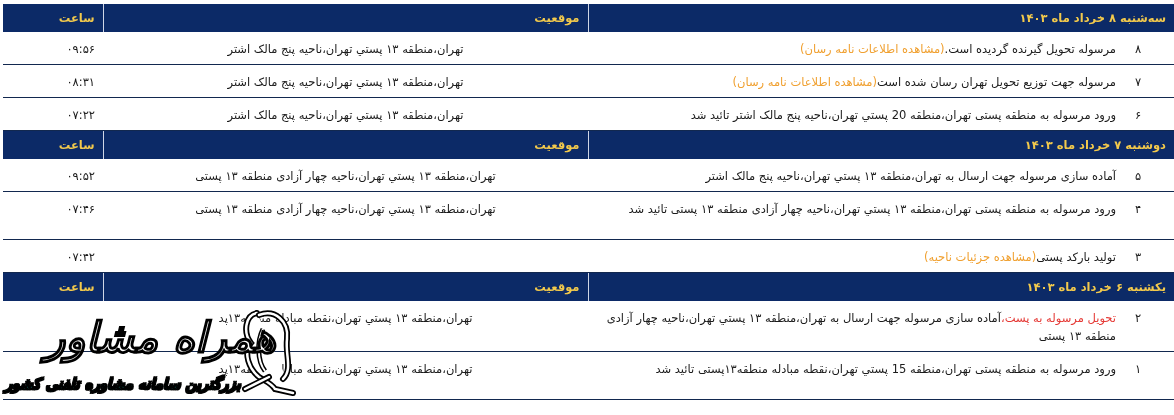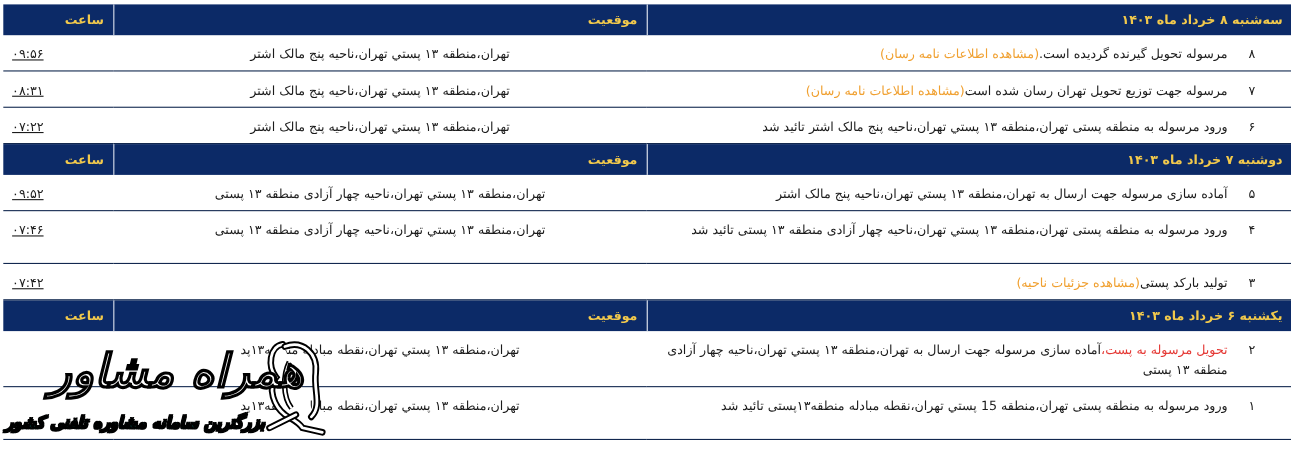--- a/index.html
+++ b/index.html
@@ -14,21 +14,21 @@
   tr.hdr td.date { text-align: right; }
   tr.row td { font-size: 11.5px; color: #1b1b1b; vertical-align: top; padding: 8px 8px 6px 8px; line-height: 18px; border-bottom: 1.5px solid #12284f; }
   tr.row.single td { height: 17px; }
   tr.row.double td { height: 33px; }
   .ev { display: flex; direction: rtl; align-items: flex-start; }
   .num { width: 44px; flex: 0 0 44px; text-align: center; padding-right: 6px; }
   .etext { flex: 1; }
   .link { color: #f0a030; }
   .red { color: #e53935; }
   td.loc { text-align: center; white-space: nowrap; overflow: hidden; }
-  td.time { text-align: left; text-decoration: underline; }
+  td.time { text-align: right; }
 
   .logo { position: absolute; left: 5px; top: 305px; width: 300px; height: 100px; pointer-events: none; }
   .logo-title { position: absolute; left: 40px; top: 8px; font-size: 42px; font-style: italic; font-weight: bold; color: #fff; -webkit-text-stroke: 1.6px #000; letter-spacing: 1px; direction: rtl; }
   .logo-sub { position: absolute; left: 0px; top: 70px; font-size: 15px; font-weight: bold; font-style: italic; color: #0f766e; -webkit-text-stroke: 1px #000; text-shadow: 1px 1px 0 #000, -1px 1px 0 #000, 1px -1px 0 #000, -1px -1px 0 #000; direction: rtl; white-space: nowrap; }
   .logo svg { position: absolute; left: 230px; top: 0; }
 </style>
 </head>
 <body>
 
 <div class="wrap">
@@ -62,21 +62,21 @@
               <span class="etext"><span>مرسوله جهت توزیع تحویل تهران رسان شده است</span><span class="link">(مشاهده اطلاعات نامه رسان)</span></span>
             </div>
           </td>
         <td class="loc">تهران،منطقه ۱۳ پستي  تهران،ناحیه پنج مالک اشتر</td>
         <td class="time">۰۸:۳۱</td>
       </tr>
       <tr class="row single">
         <td>
             <div class="ev">
               <span class="num">۶</span>
-              <span class="etext">ورود مرسوله به منطقه پستی تهران،منطقه ۱۳ پستي  تهران،ناحیه پنج مالک اشتر تائید شد</span>
+              <span class="etext">ورود مرسوله به منطقه پستی تهران،منطقه 20 پستي  تهران،ناحیه پنج مالک اشتر تائید شد</span>
             </div>
           </td>
         <td class="loc">تهران،منطقه ۱۳ پستي  تهران،ناحیه پنج مالک اشتر</td>
         <td class="time">۰۷:۲۲</td>
       </tr>
 
       <tr class="hdr">
         <td class="date">دوشنبه ۷ خرداد ماه ۱۴۰۳</td>
         <td class="date">موقعیت</td>
         <td class="date">ساعت</td>

